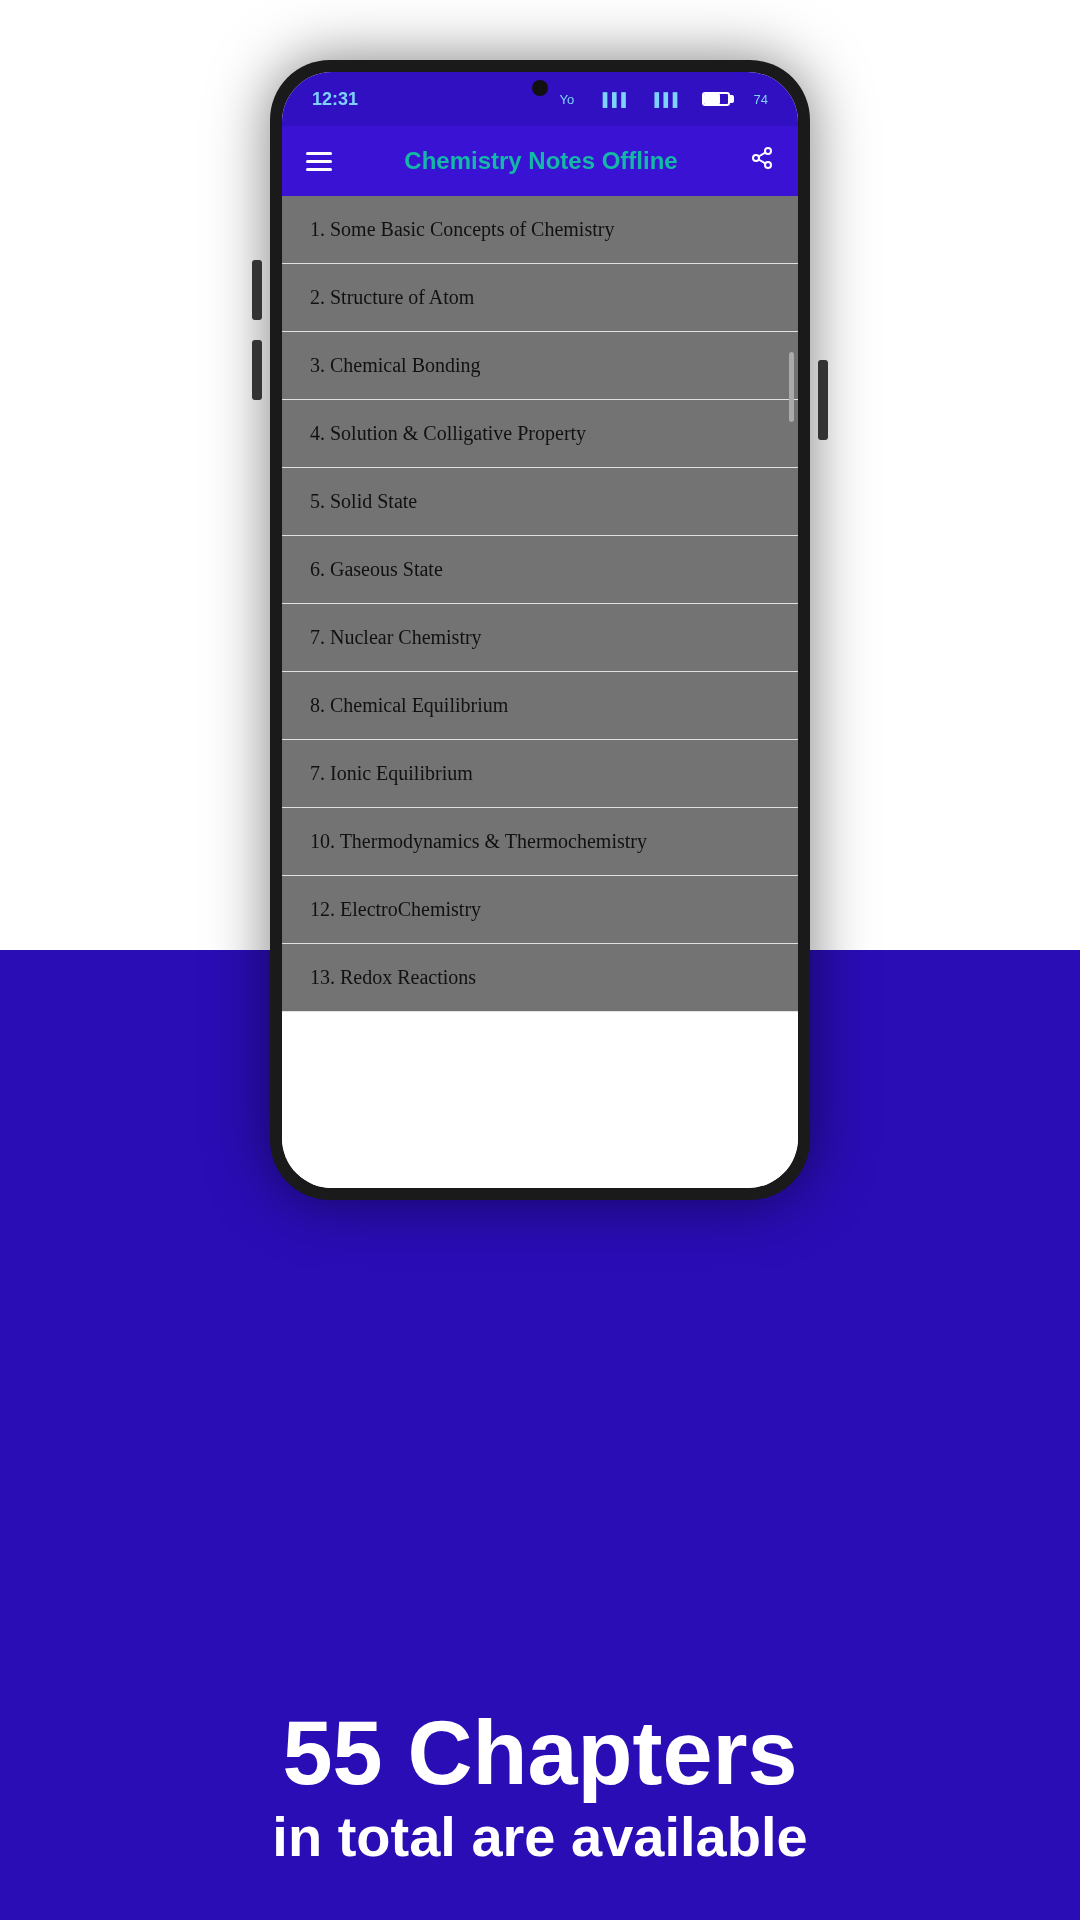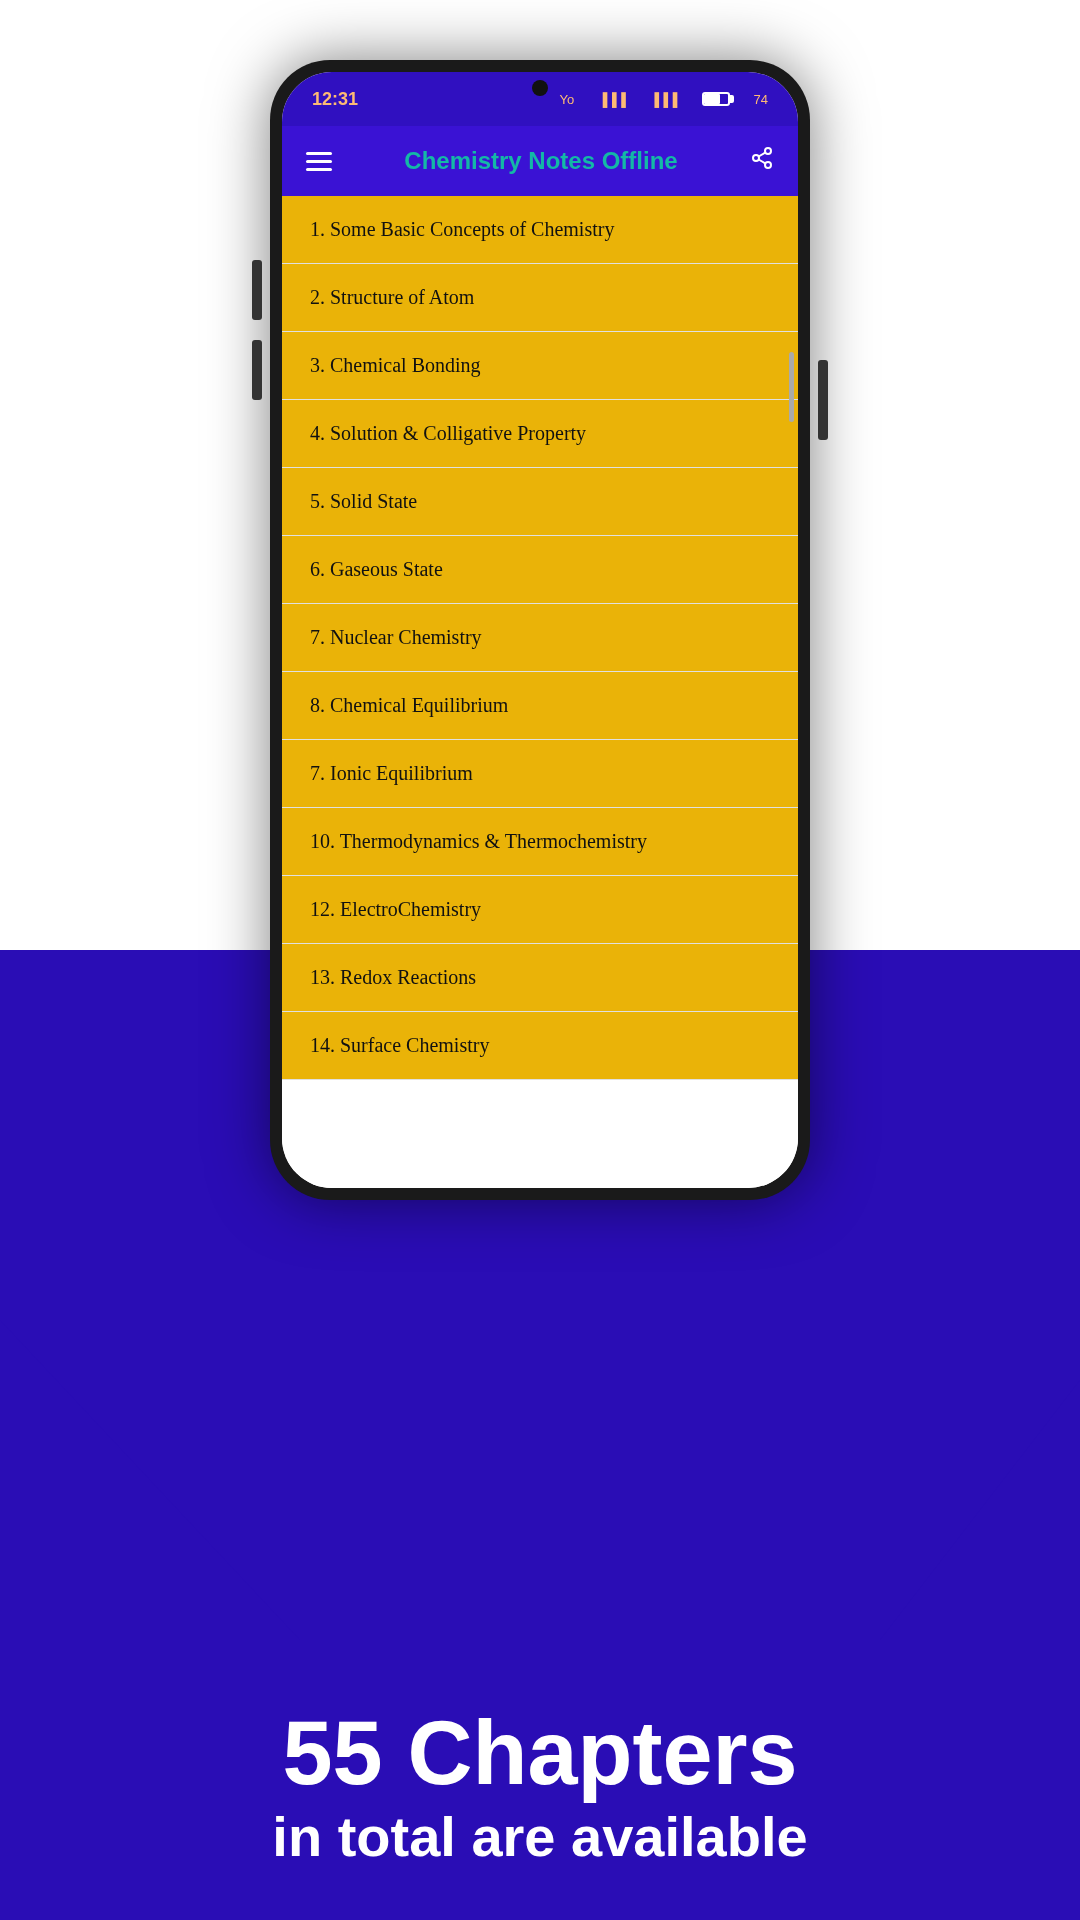--- a/index.html
+++ b/index.html
@@ -78,21 +78,21 @@
 
     
     .status-bar {
       width: 100%;
       height: 54px;
       background: #3010c0;
       display: flex;
       align-items: center;
       justify-content: space-between;
       padding: 0 30px;
-      color: #fdba74;
+      color: #7dd3fc;
       font-size: 18px;
       font-family: Arial, sans-serif;
       position: relative;
     }
 
     .status-time {
       font-weight: 600;
       font-size: 18px;
     }
 
@@ -194,21 +194,21 @@
     }
 
     .chapter-item {
       width: 100%;
       padding: 22px 28px;
       border-bottom: 1px solid #e0e0e0;
       font-size: 20px;
       font-family: 'Georgia', serif;
       color: #111;
       cursor: pointer;
-      background: #eab308;
+      background: #737373;
     }
 
     
     .bottom-text {
       position: absolute;
       bottom: 50px;
       left: 0;
       width: 100%;
       text-align: center;
       z-index: 5;
@@ -299,21 +299,20 @@
             <div class="chapter-item">3. Chemical Bonding</div>
             <div class="chapter-item">4. Solution &amp; Colligative Property</div>
             <div class="chapter-item">5. Solid State</div>
             <div class="chapter-item">6. Gaseous State</div>
             <div class="chapter-item">7. Nuclear Chemistry</div>
             <div class="chapter-item">8. Chemical Equilibrium</div>
             <div class="chapter-item">7. Ionic Equilibrium</div>
             <div class="chapter-item">10. Thermodynamics &amp; Thermochemistry</div>
             <div class="chapter-item">12. ElectroChemistry</div>
             <div class="chapter-item">13. Redox Reactions</div>
-            <div class="chapter-item">14. Surface Chemistry</div>
           </div>
       </div>
 
       <div style="position:absolute;right:4px;top:280px;width:5px;height:70px;background:#aaa;border-radius:3px;z-index:20;"></div>
     </div>
   </div>
 </div>
 
 <div class="bottom-text">
   <div class="bottom-text-main">55 Chapters</div>

